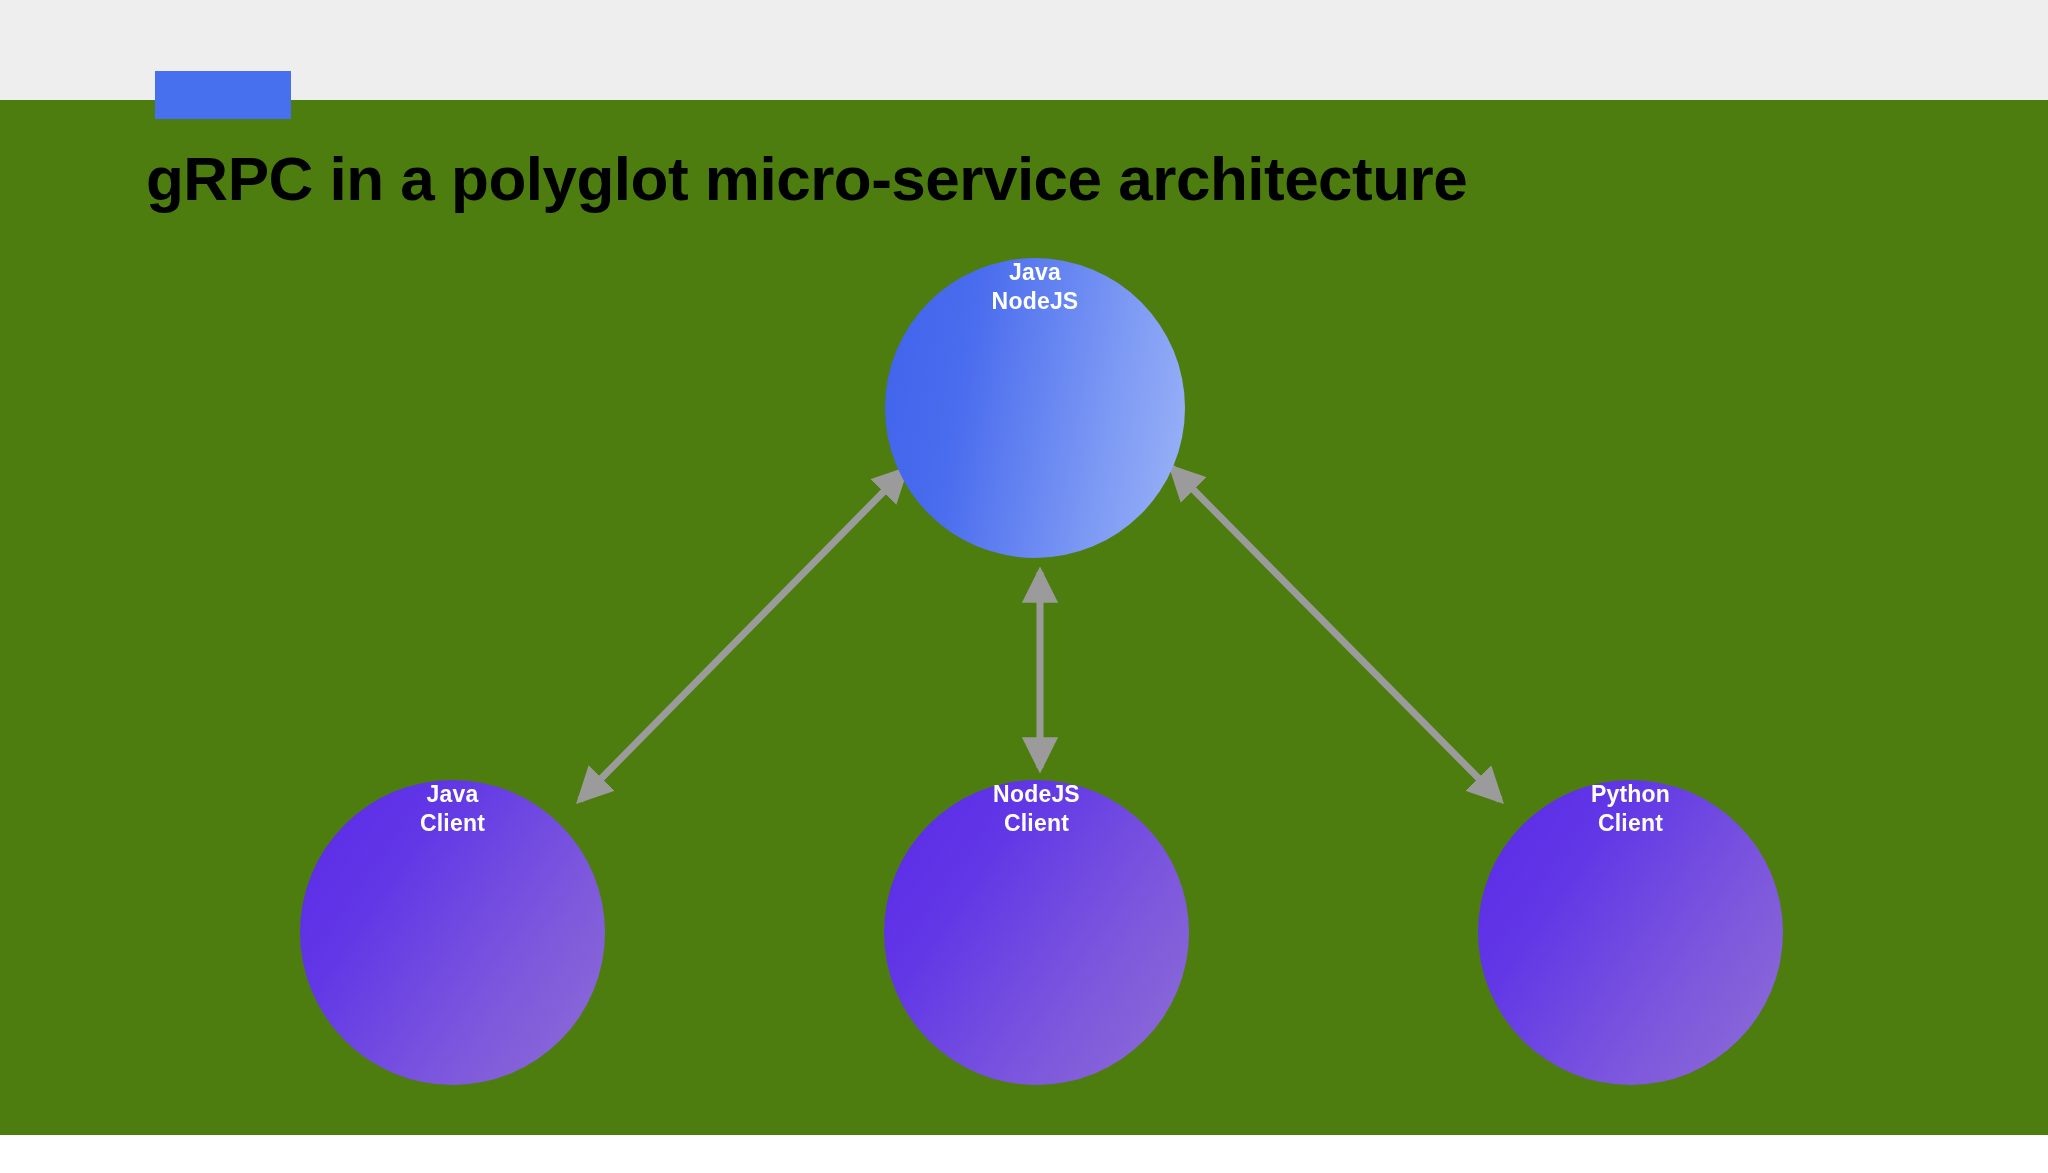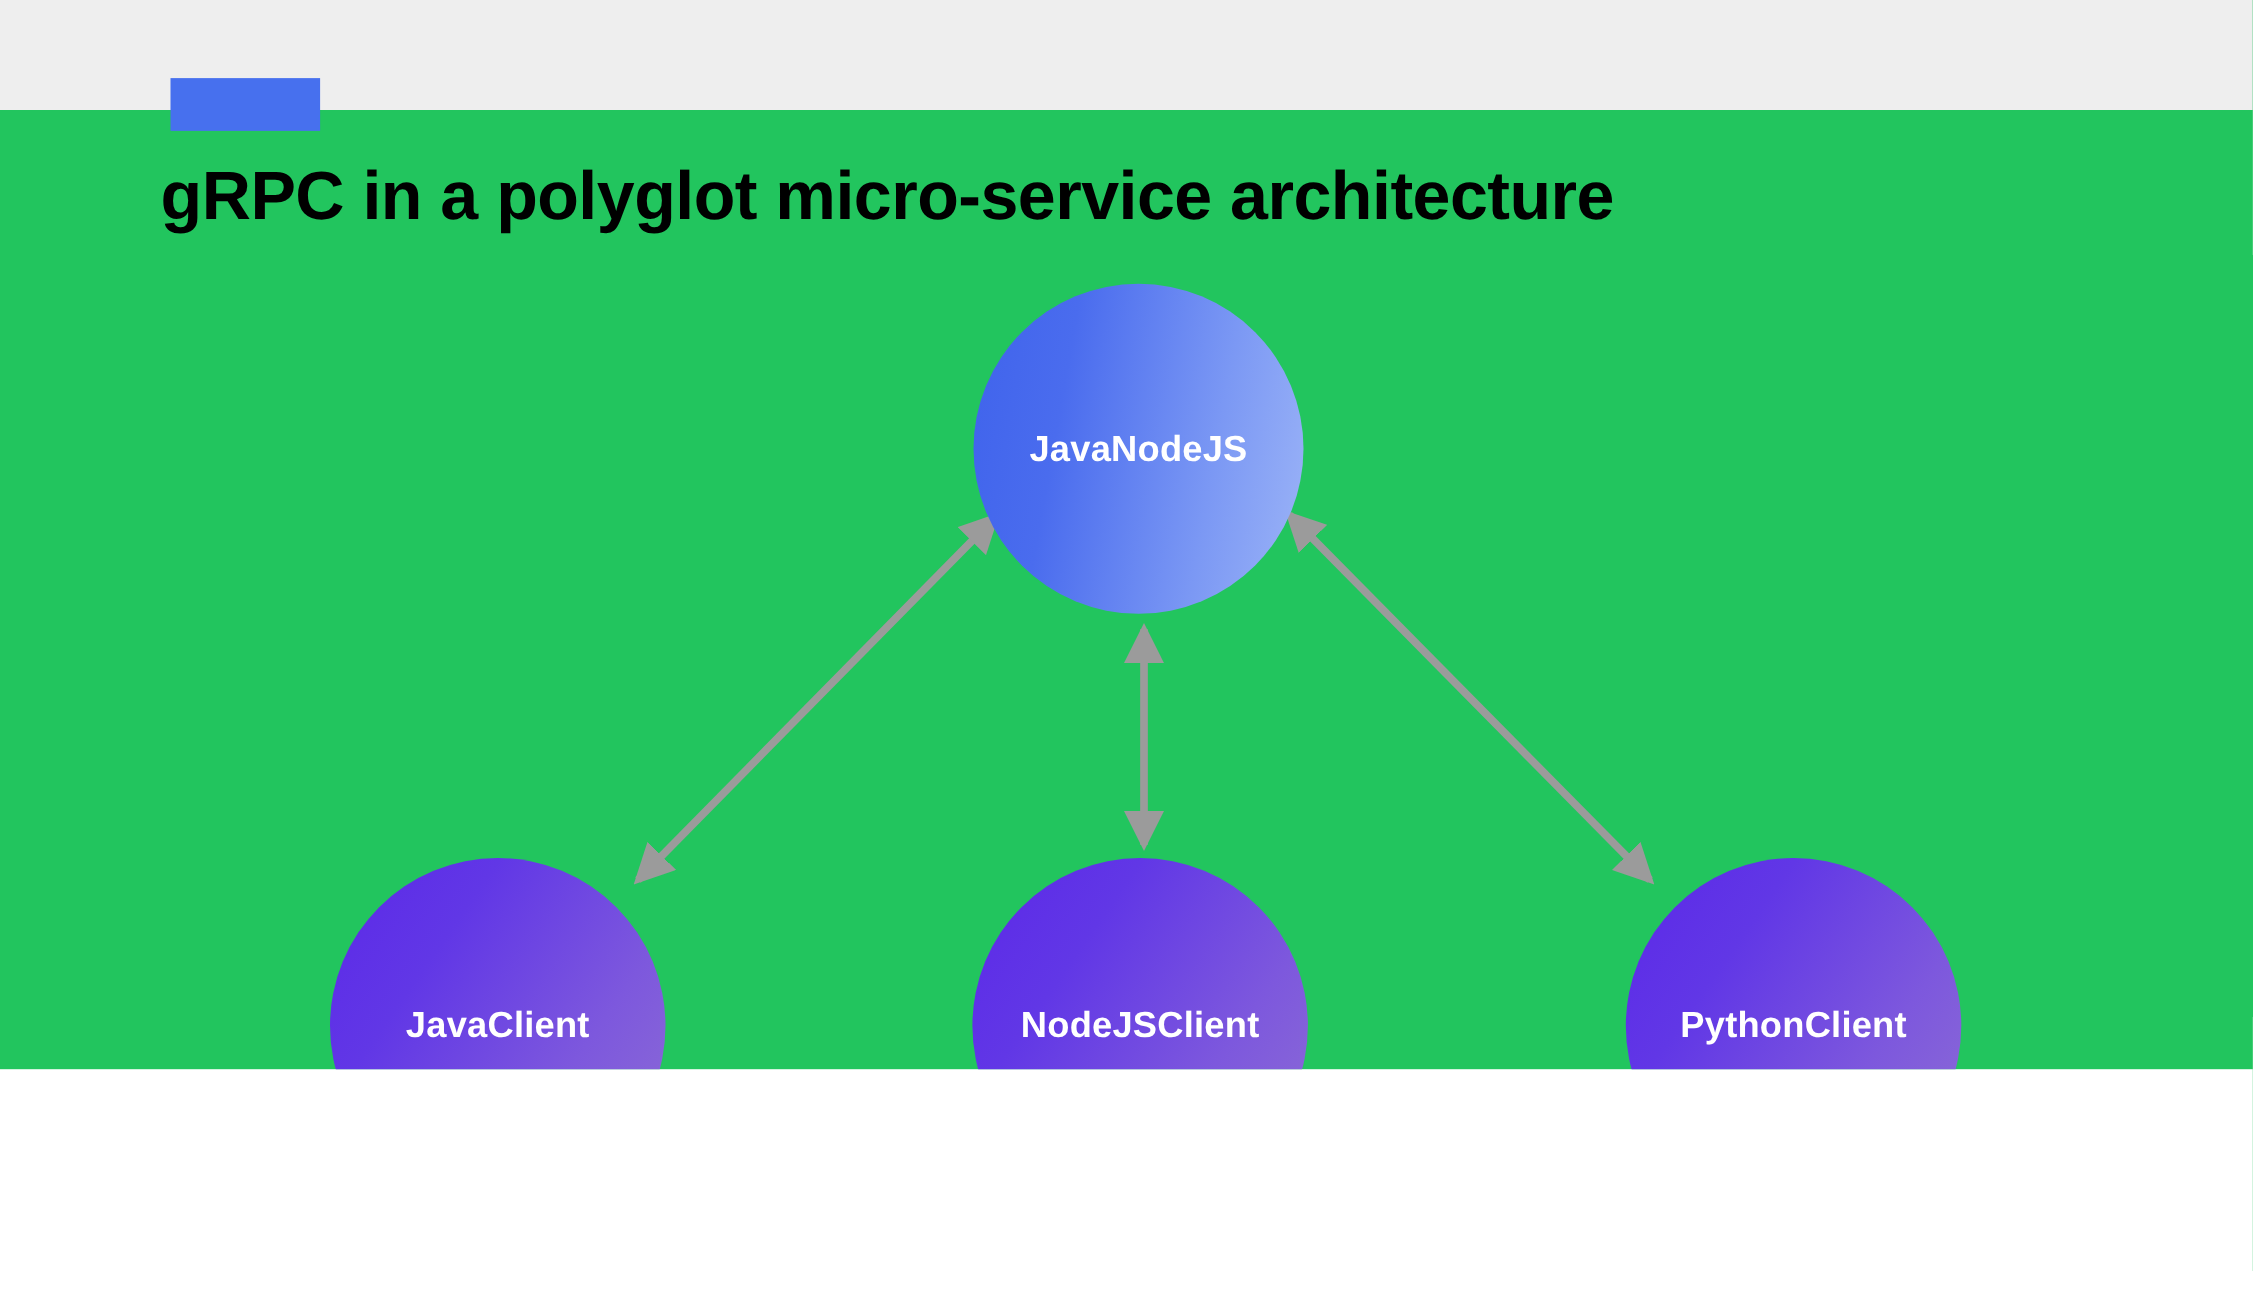--- a/index.html
+++ b/index.html
@@ -9,22 +9,22 @@
   body {
     width: 2048px;
     height: 1173px;
     background: #ffffff;
     font-family: "Liberation Sans", sans-serif;
     overflow: hidden;
   }
   .slide {
     position: relative;
     width: 2048px;
-    height: 972px;
-    background: #22c55e;
+    height: 1135px;
+    background: #4d7c0f;
     overflow: hidden;
   }
   .header-strip {
     position: absolute;
     left: 0;
     top: 0;
     width: 2048px;
     height: 100px;
     background: #eeeeee;
   }
@@ -53,25 +53,26 @@
     left: 0;
     top: 0;
     width: 2048px;
     height: 1173px;
     pointer-events: none;
   }
   .node {
     position: absolute;
     border-radius: 50%;
     display: flex;
+    flex-direction: column;
     align-items: center;
-    justify-content: center;
+    justify-content: flex-start;
     color: #ffffff;
     font-weight: bold;
-    font-size: 33px;
+    font-size: 23px;
     line-height: 1.28;
     text-align: center;
     letter-spacing: 0.2px;
   }
   .node-server {
     left: 885px;
     top: 258px;
     width: 300px;
     height: 300px;
     background: linear-gradient(100deg, #3f63ec 0%, #4a6cee 28%, #7b98f4 70%, #9cb4f7 100%);

